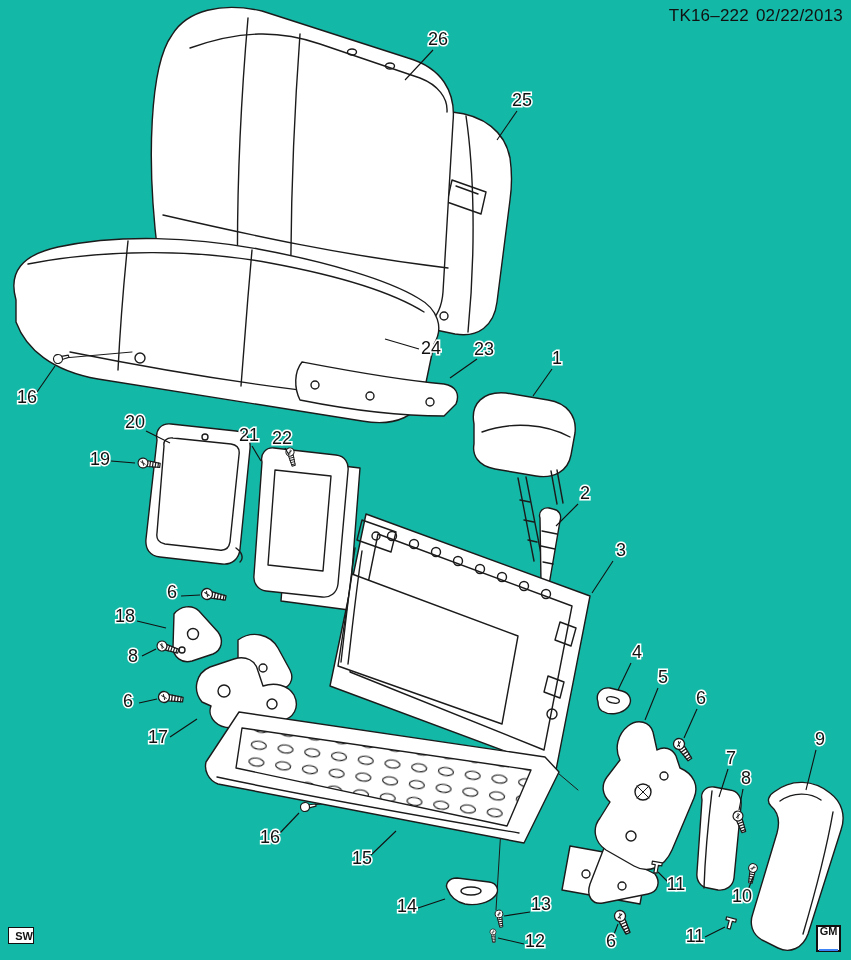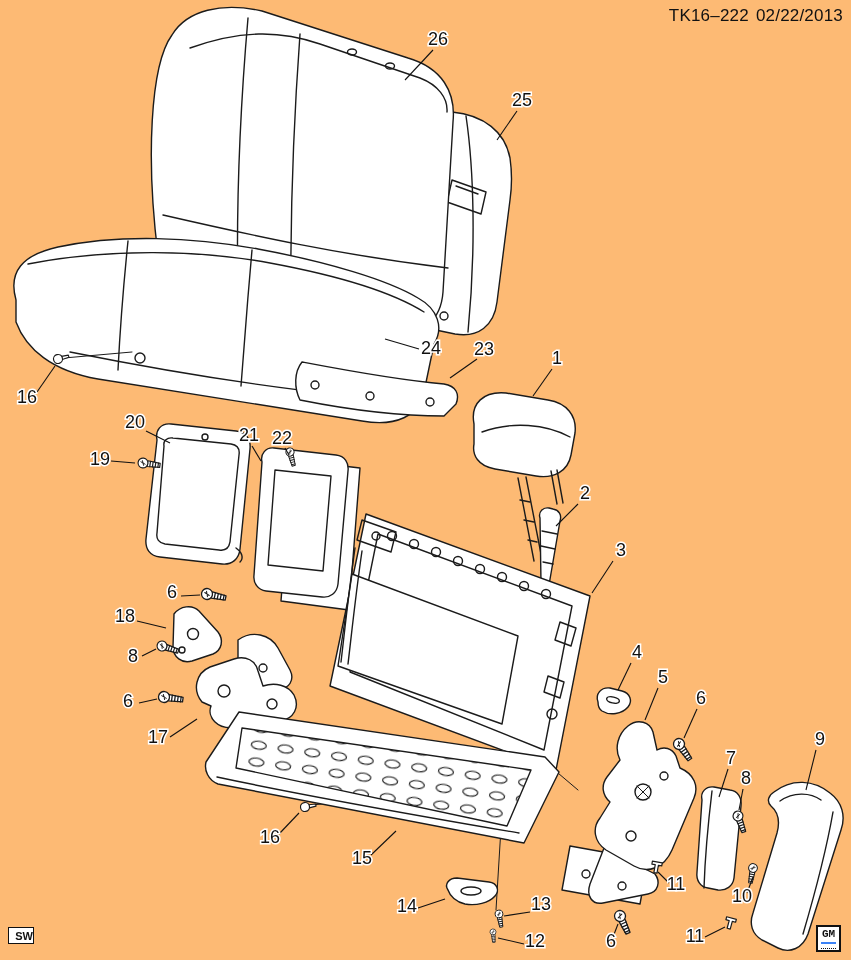--- a/index.html
+++ b/index.html
@@ -1,30 +1,30 @@
 <!DOCTYPE html>
 <html><head>
 <meta charset="utf-8">
 <style>
   html,body{margin:0;padding:0;background:#ffffff;}
-  .page{position:relative;width:851px;height:960px;background:#fdba74;
+  .page{position:relative;width:851px;height:960px;background:#14b8a6;
         font-family:"Liberation Sans",sans-serif;overflow:hidden;}
   .header{position:absolute;top:6px;right:8px;font-size:17px;color:#111;
           letter-spacing:.2px;white-space:nowrap;}
   .header span{margin-left:7px;}
   svg.diagram{position:absolute;left:0;top:0;}
   svg text.callout{font-family:"Liberation Sans",sans-serif;font-size:18px;
                    fill:#111;stroke:#fff;stroke-width:3px;paint-order:stroke;}
   svg .leader{stroke:#111;stroke-width:1.1;fill:none;}
   .badge{position:absolute;border:1px solid #111;color:#111;background:#fff;
          display:flex;align-items:center;justify-content:center;box-sizing:border-box;}
   .badge-sw{left:8px;bottom:16px;width:26px;height:17px;font-size:11px;font-weight:bold;justify-content:flex-end;}
   .badge-gm{right:10px;bottom:8px;width:25px;height:27px;flex-direction:column;
             font-size:11px;font-weight:bold;border-width:2px;}
-  .gm-text{border-bottom:2px solid #3b82f6;line-height:1;padding:1px 1px 2px 1px;font-family:Liberation Mono, monospace;}
+  .gm-text{border-bottom:2px solid #3b82f6;line-height:1;padding:1px 1px 12px 1px;}
   .gm-sub{height:4px;width:15px;border-bottom:1px dotted #111;}
 </style>
 </head>
 <body>
 
 <div class="page">
 
   <div class="header">
     <span>TK16–222</span><span>02/22/2013</span>
   </div>

